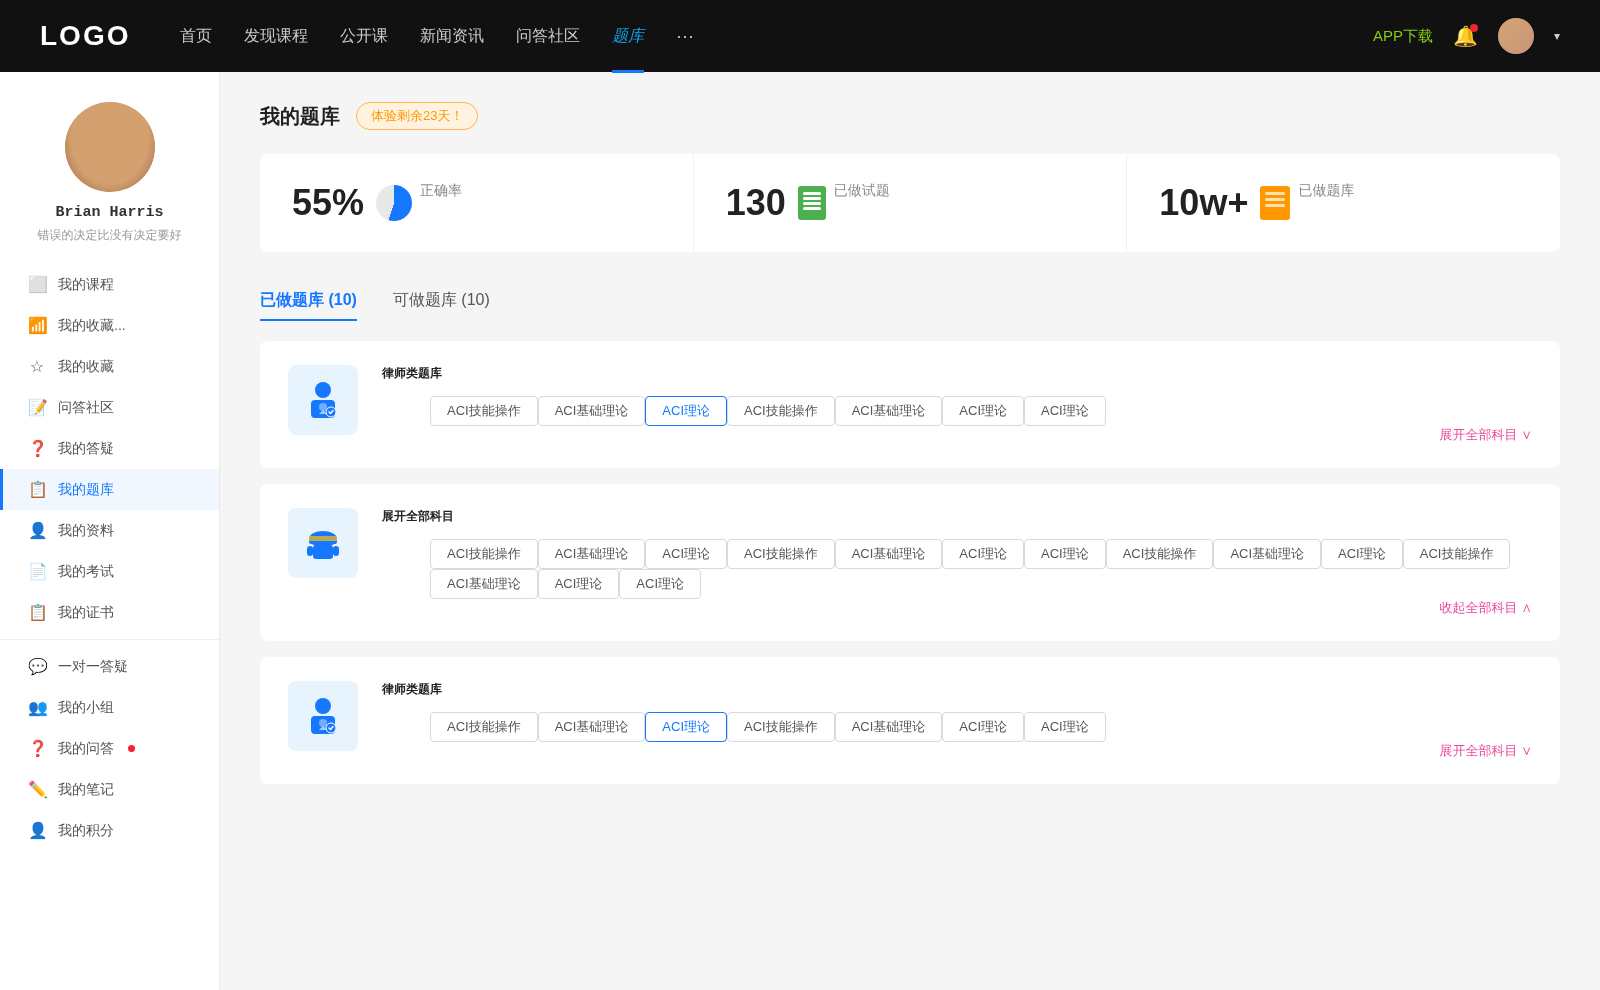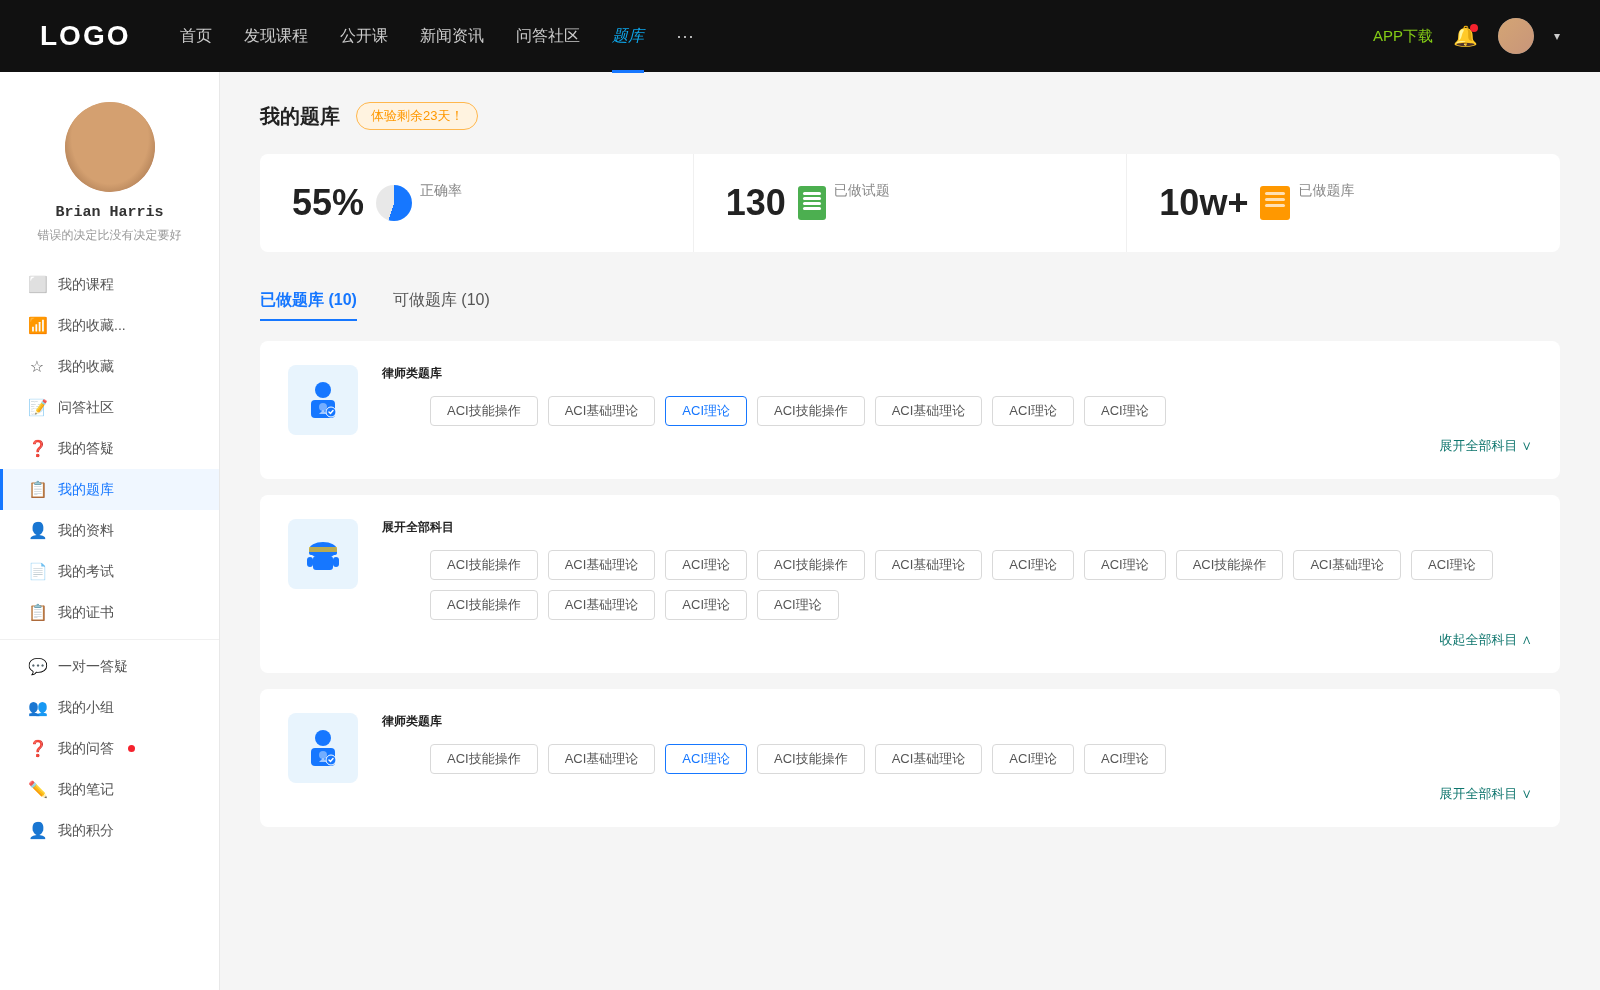--- a/index.html
+++ b/index.html
@@ -289,42 +289,41 @@
     }
     .bank-title {
       font-size: 12px;
       font-weight: 600;
       color: #222;
       margin-bottom: 14px;
     }
     .bank-tags {
       display: flex;
       flex-wrap: wrap;
-      gap: 10px;
       padding-left: 48px;
     }
     .bank-tag {
       padding: 5px 16px;
       border: 1px solid #d9d9d9;
       border-radius: 4px;
       font-size: 13px;
       color: #555;
       cursor: pointer;
       background: #fff;
     }
     .bank-tag.active {
       border-color: #1677ff;
       color: #1677ff;
       background: #fff;
     }
     .expand-link {
       text-align: right;
       font-size: 13px;
-      color: #0f766e;
-      margin-top: 11px;
+      color: #ec4899;
+      margin-top: 0;
       cursor: pointer;
     }
 
     
     .pie-icon {
       width: 36px; height: 36px;
       border-radius: 50%;
       background: conic-gradient(#1677ff 0% 55%, #e8e8e8 55% 100%);
     }
     .doc-icon {

